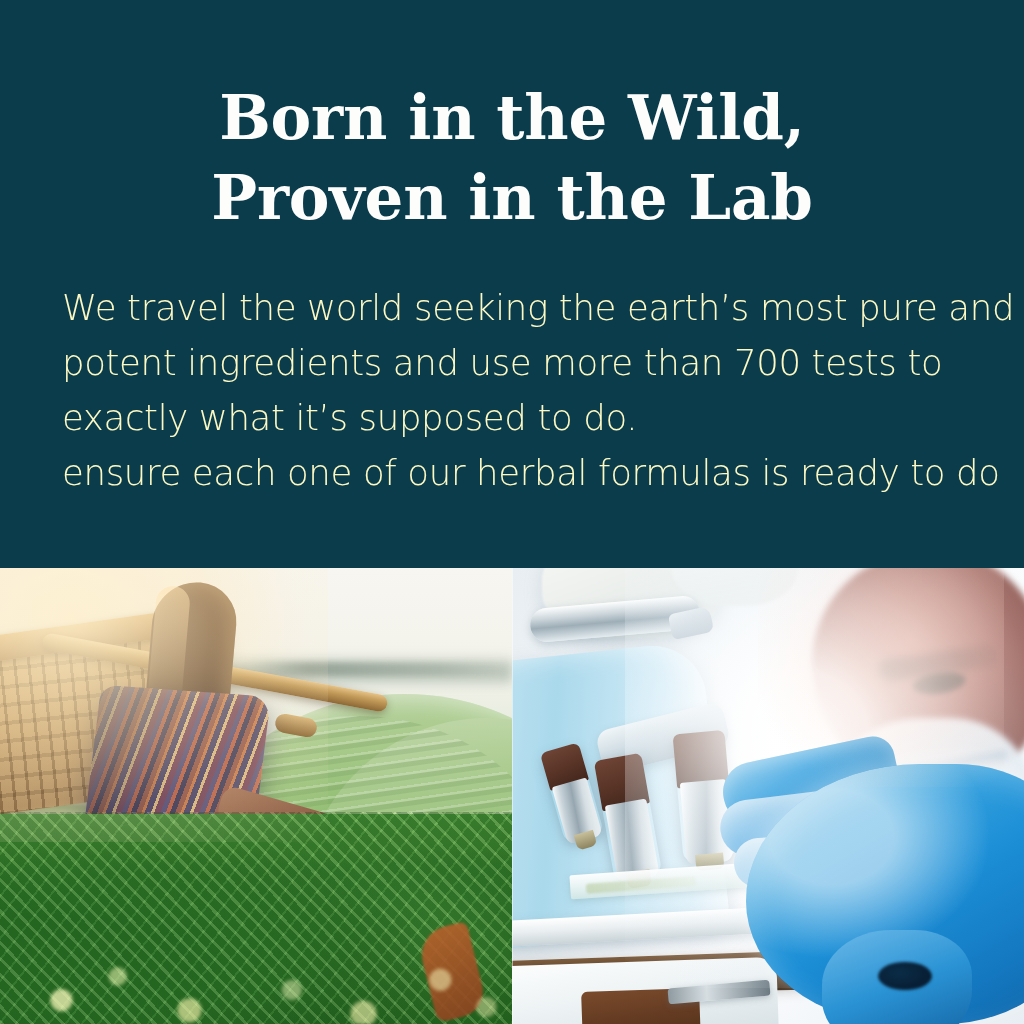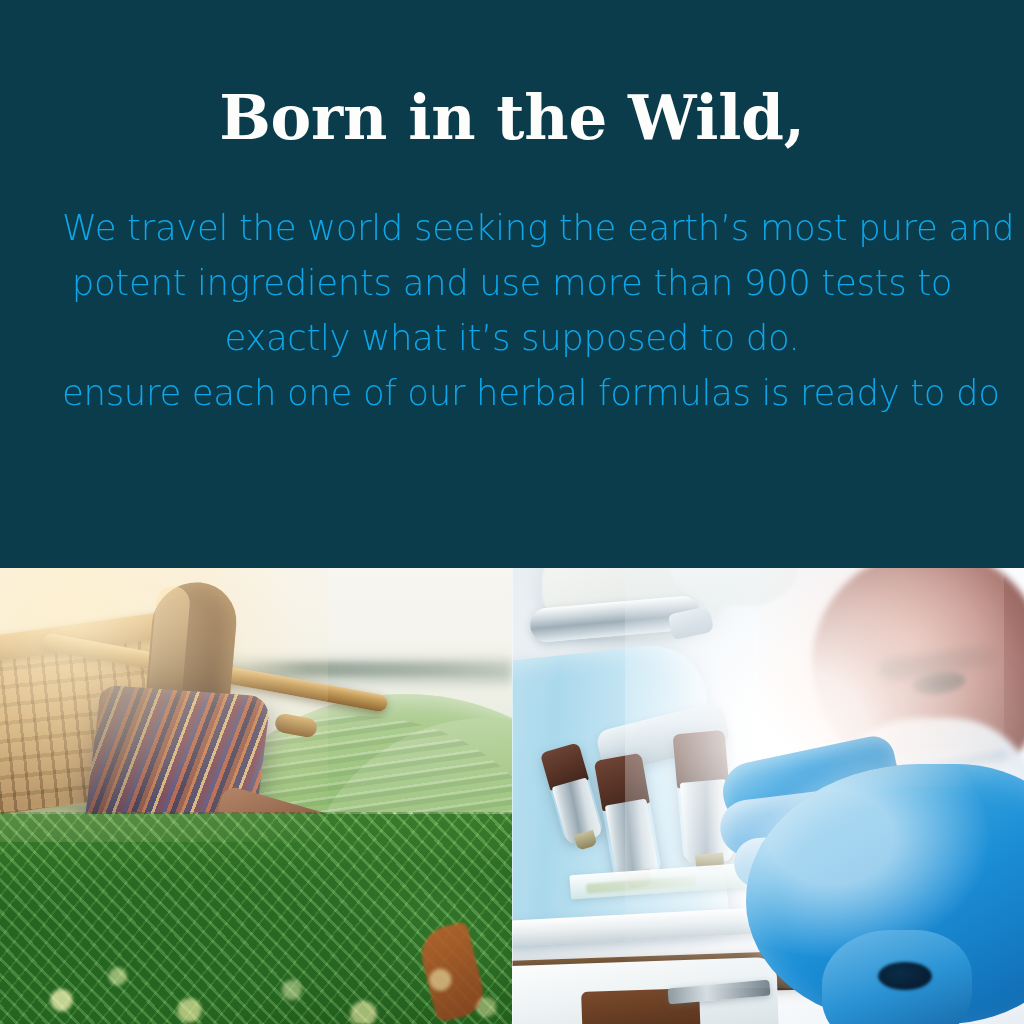--- a/index.html
+++ b/index.html
@@ -37,22 +37,22 @@
   }
   .headline .hl-line { display:block; white-space:nowrap; }
 
   .subcopy {
     margin-top:42px;
     width:900px;
     font-family:"DejaVu Sans", "Liberation Sans", sans-serif;
     font-weight:300;
     font-size:35.5px;
     line-height:55px;
-    color:#0ea5e9;
-    text-align:center;
+    color:#fef9c3;
+    text-align:left;
     letter-spacing:-0.35px;
   }
   .subcopy .sc-line { display:block; white-space:nowrap; }
 
   
   .photo-strip {
     position:absolute; left:0; top:568px;
     width:1024px; height:456px;
     display:flex;
   }
@@ -493,25 +493,26 @@
 </style>
 </head>
 <body>
 
 <div class="poster">
 
   <div class="text-panel">
 
     <h1 class="headline">
       <span class="hl-line">Born in the Wild,</span>
+      <span class="hl-line">Proven in the Lab</span>
     </h1>
 
     <p class="subcopy">
       <span class="sc-line">We travel the world seeking the earth’s most pure and</span>
-      <span class="sc-line">potent ingredients and use more than 900 tests to</span>
+      <span class="sc-line">potent ingredients and use more than 700 tests to</span>
       <span class="sc-line">exactly what it’s supposed to do.</span>
       <span class="sc-line">ensure each one of our herbal formulas is ready to do</span>
     </p>
   </div>
 
   <div class="photo-strip">
 
     <div class="photo tea">
       <div class="sky"></div>
       <div class="horizon"></div>

